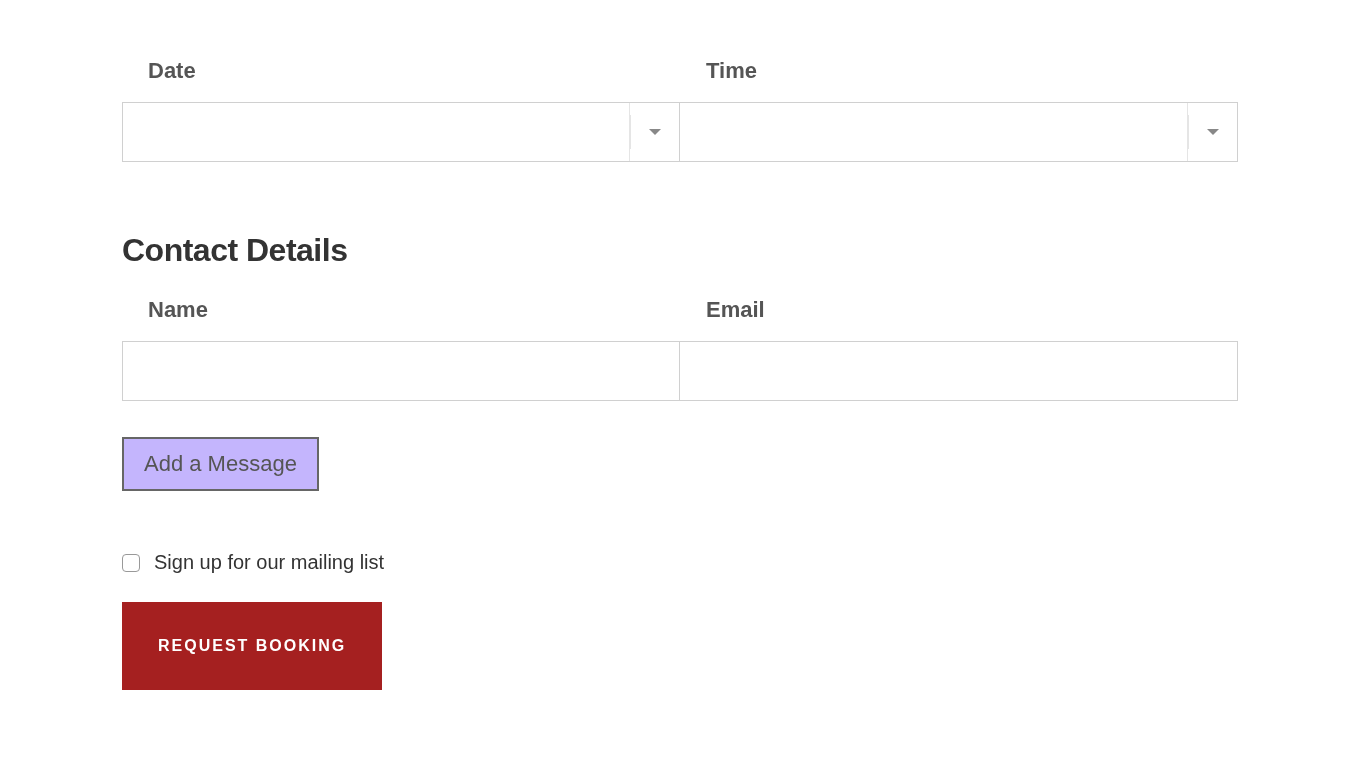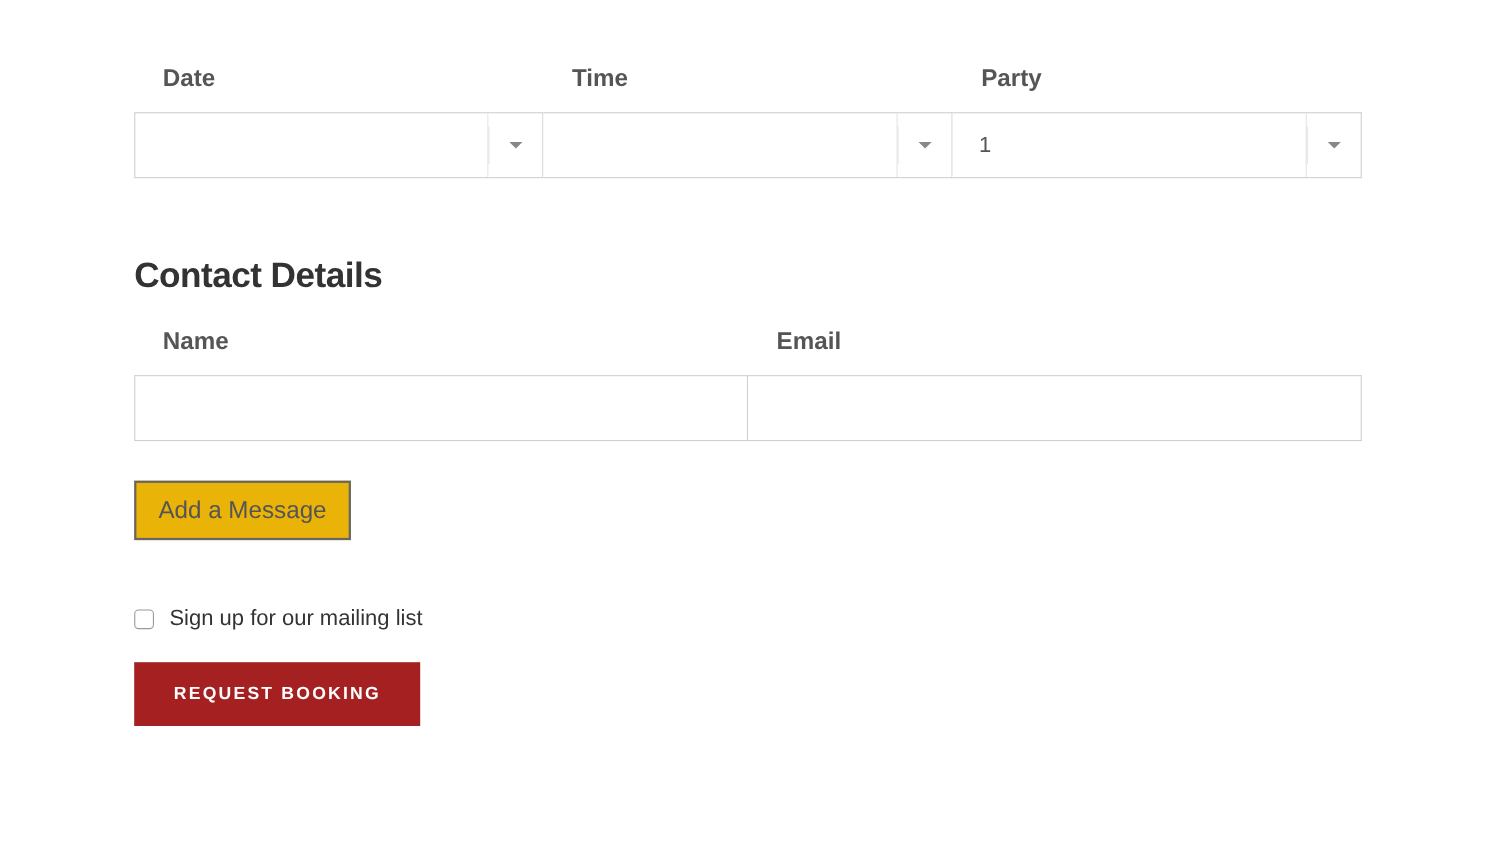--- a/index.html
+++ b/index.html
@@ -103,21 +103,21 @@
       width: 100%;
       height: 100%;
       border: none;
       outline: none;
       padding: 0 20px;
       font-size: 18px;
       background: transparent;
     }
     .add-message-btn {
       border: 2px solid #666666;
-      background: #eab308;
+      background: #c4b5fd;
       padding: 12px 20px;
       font-size: 22px;
       color: #555555;
       cursor: pointer;
       font-family: inherit;
       margin-top: 36px;
     }
     .mailing-row {
       display: flex;
       align-items: center;
@@ -134,21 +134,21 @@
       cursor: pointer;
     }
     .mailing-label {
       font-size: 20px;
       color: #333333;
     }
     .request-btn {
       background: #a52020;
       color: #ffffff;
       border: none;
-      padding: 20px 36px;
+      padding: 35px 36px;
       font-size: 16px;
       font-weight: 700;
       letter-spacing: 2px;
       text-transform: uppercase;
       cursor: pointer;
       font-family: inherit;
     }
   </style>
 </head>
 <body>
@@ -177,33 +177,20 @@
         <div class="select-value"></div>
         <div class="select-arrow">
           <div class="select-arrow-inner">
             <svg viewBox="0 0 12 8">
                 <path d="M0 1 L6 7 L12 1 Z" fill="#888888"></path>
               </svg>
           </div>
         </div>
       </div>
     </div>
-    <div class="booking-field">
-      <div class="field-label">Party</div>
-      <div class="select-wrap">
-        <div class="select-value">1</div>
-        <div class="select-arrow">
-          <div class="select-arrow-inner">
-            <svg viewBox="0 0 12 8">
-                <path d="M0 1 L6 7 L12 1 Z" fill="#888888"></path>
-              </svg>
-          </div>
-        </div>
-      </div>
-    </div>
   </div>
 </div>
 
 <div class="contact-section">
   <h2 class="section-heading">Contact Details</h2>
   <div class="contact-row">
     <div class="contact-field">
       <div class="field-label">Name</div>
       <div class="input-wrap">
         <input type="text" value="" style="">

